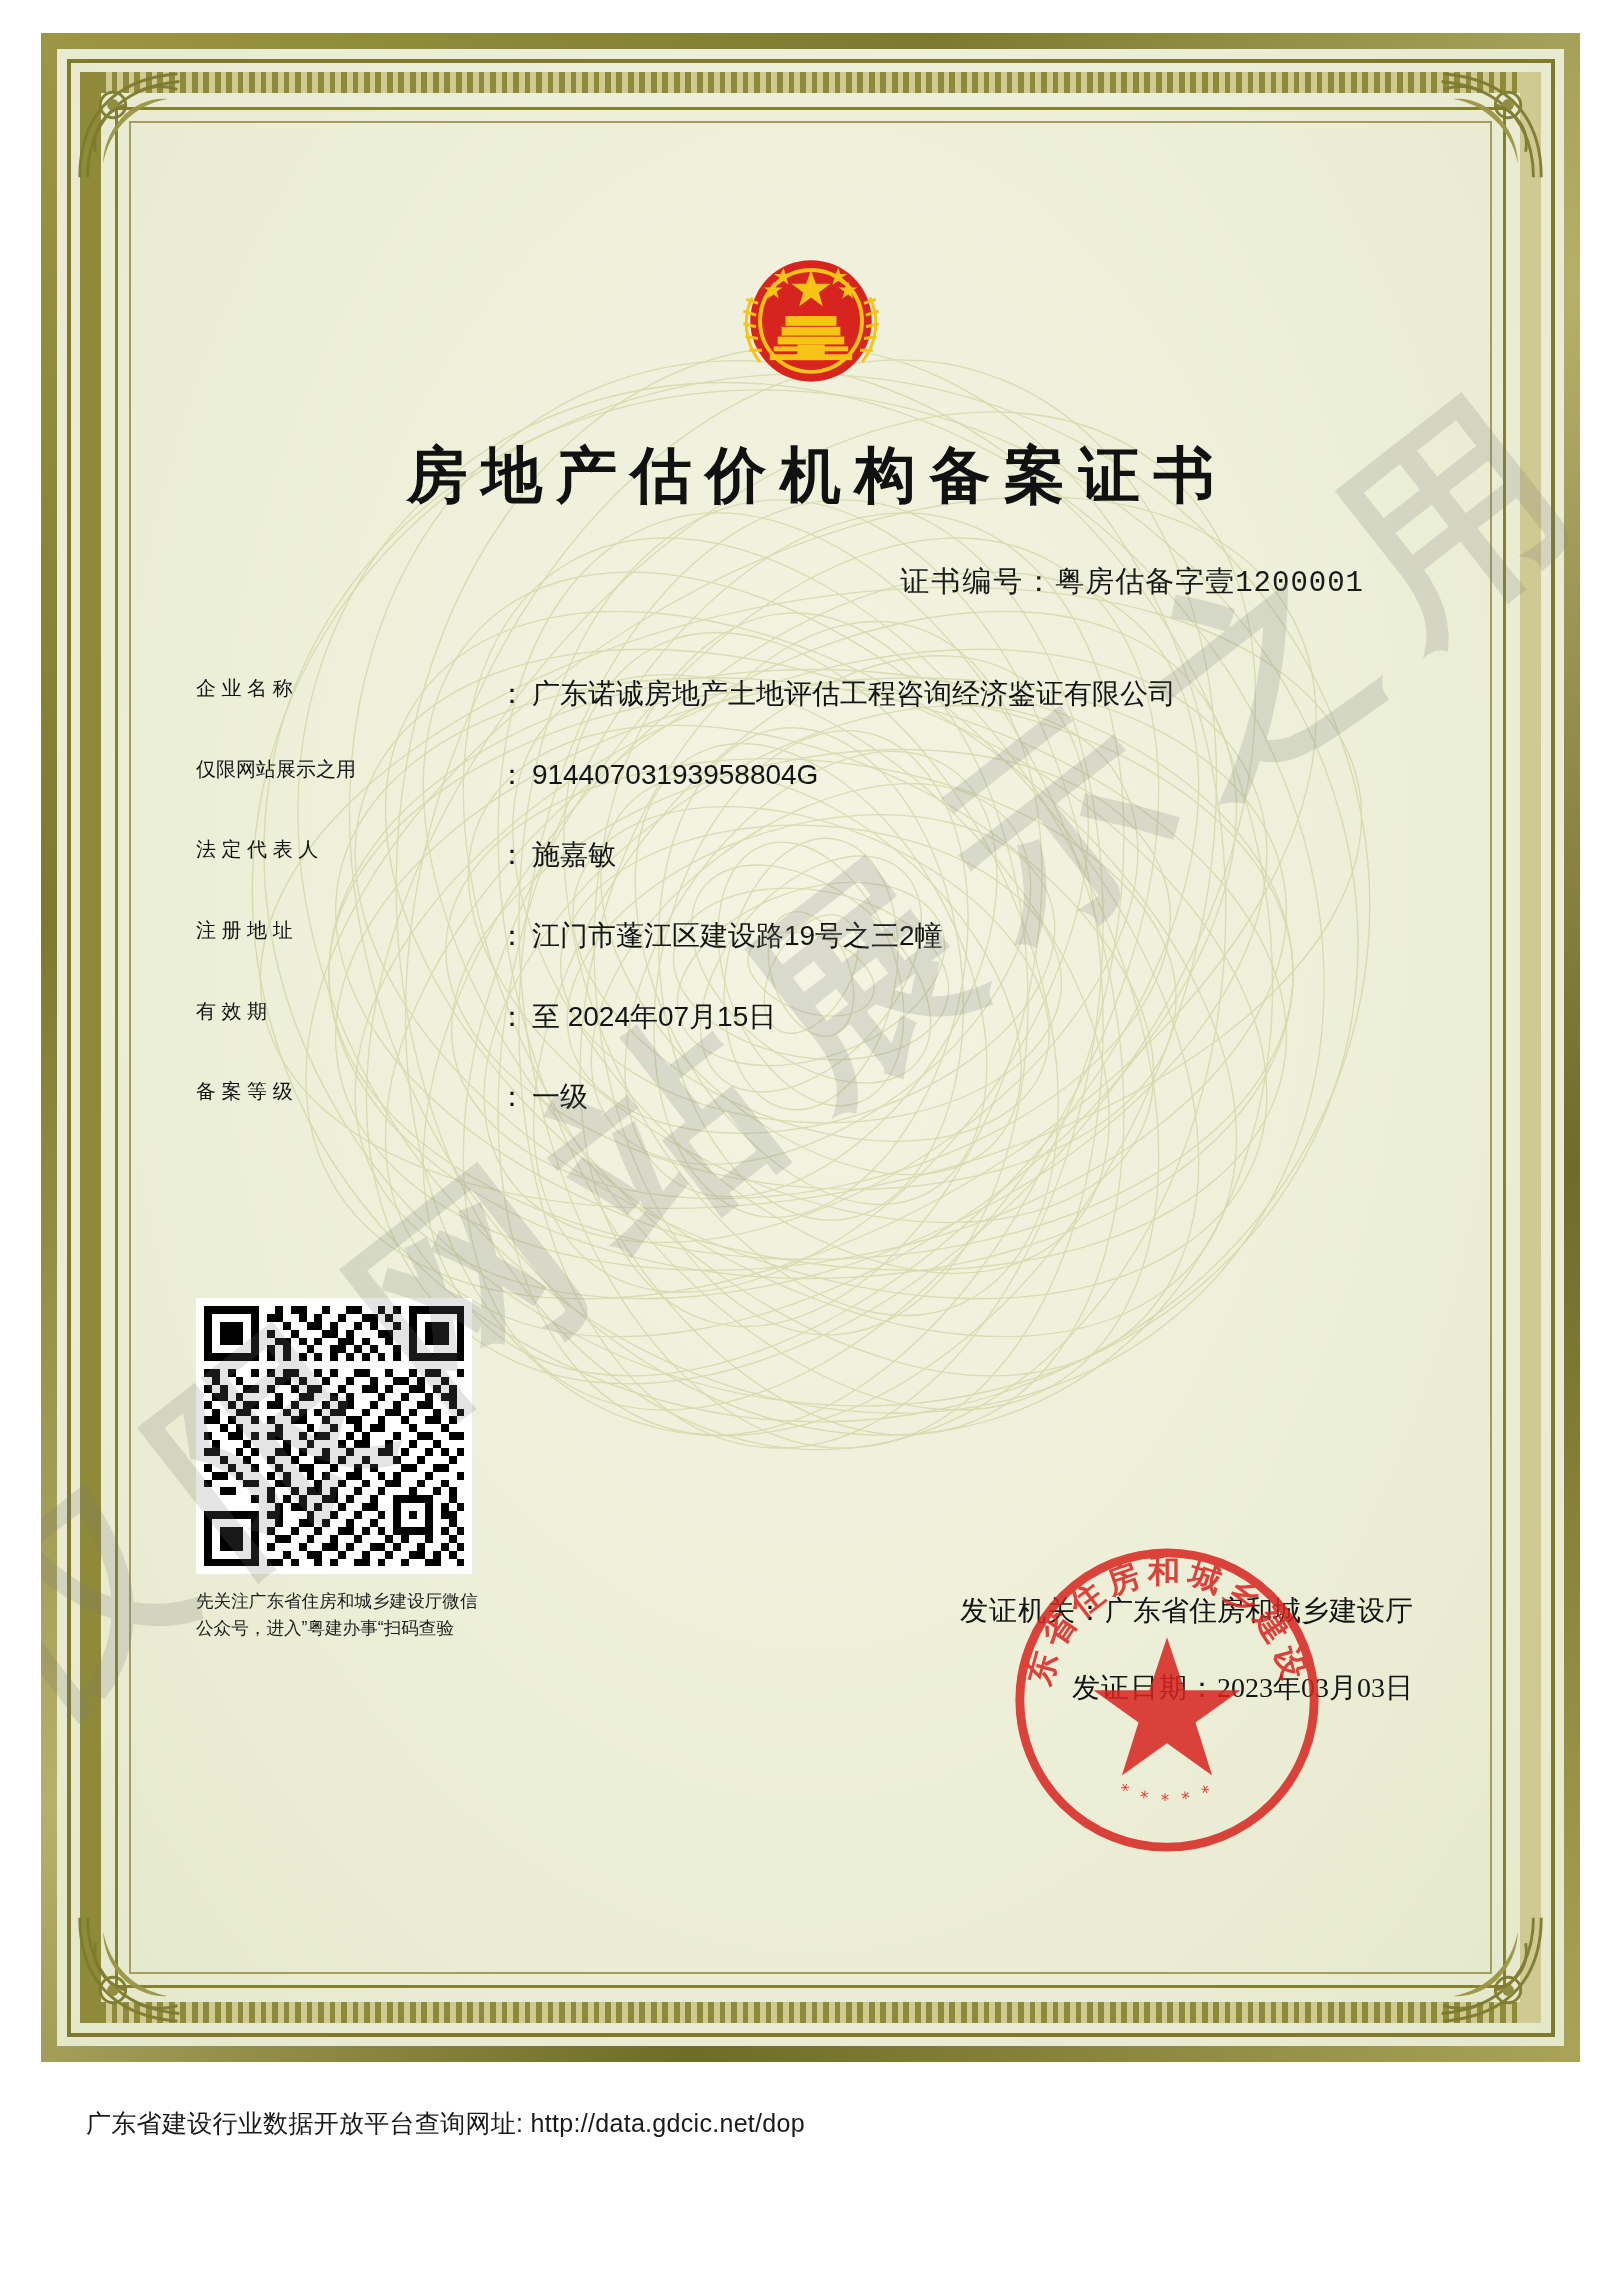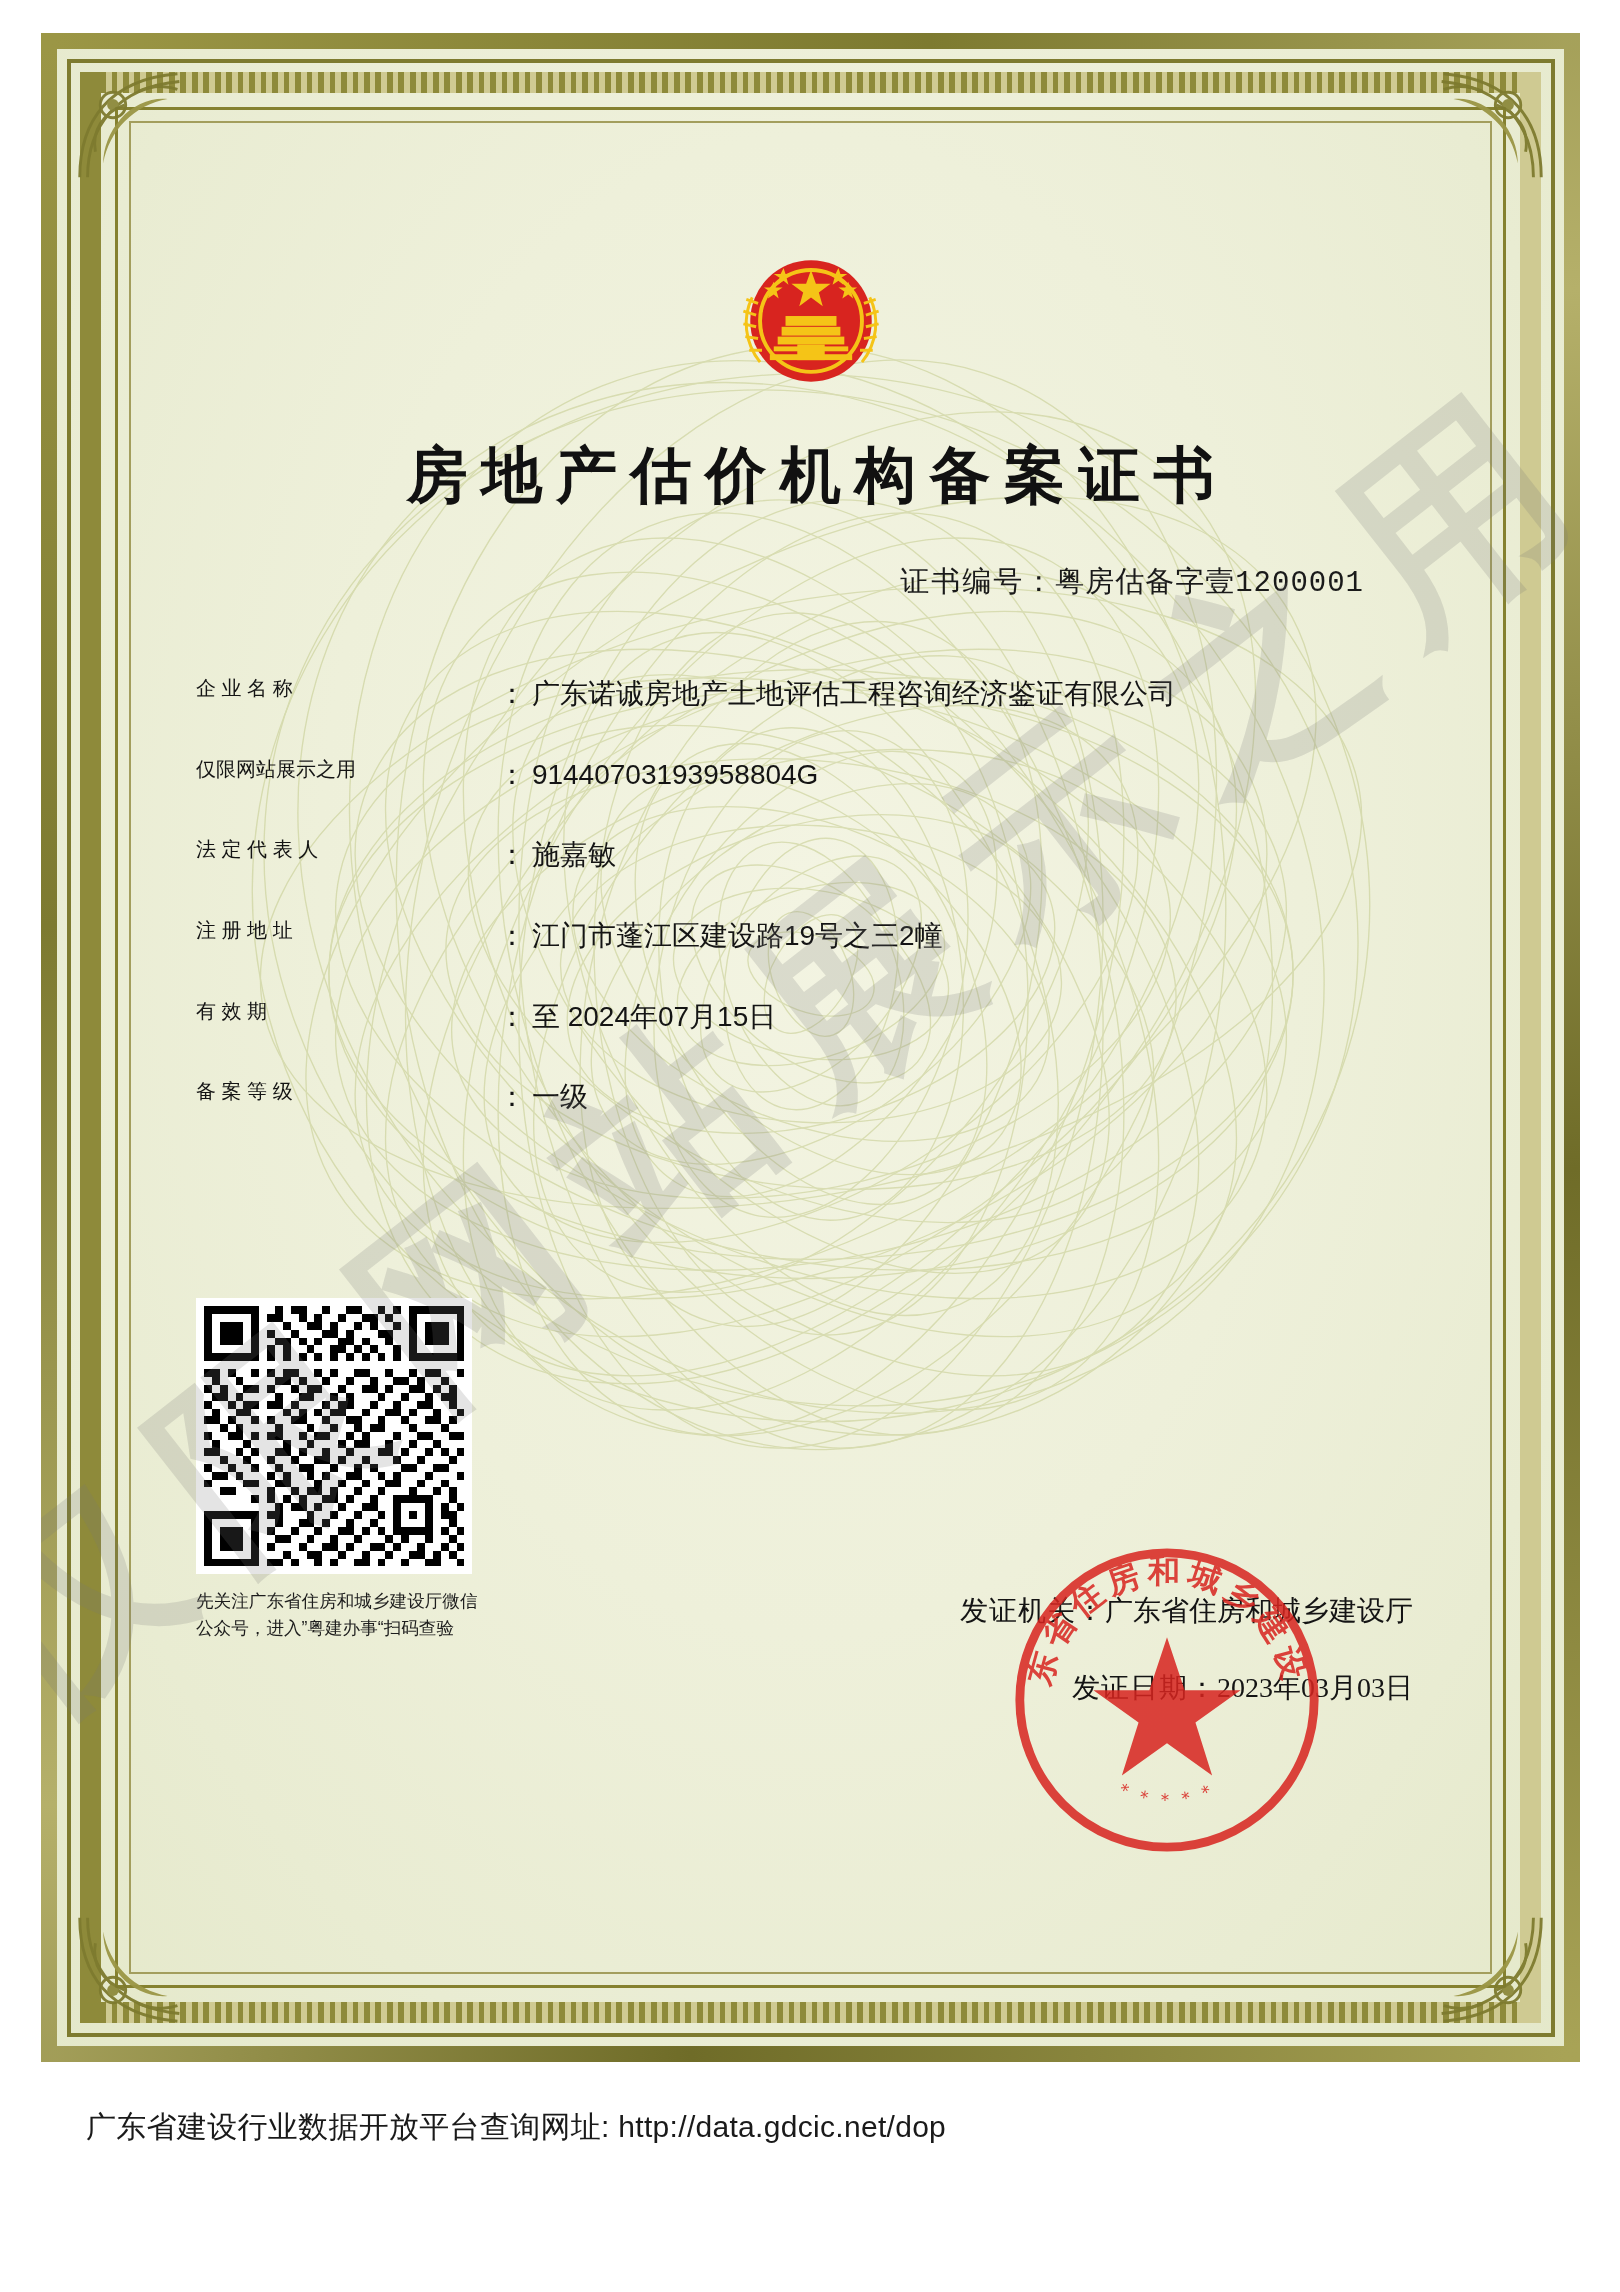--- a/index.html
+++ b/index.html
@@ -201,21 +201,21 @@
     font-weight: bold;
     letter-spacing: 39px;
     color: rgba(120,120,120,0.20);
     white-space: nowrap;
   }
 
   
   .footer {
     position: absolute;
     left: 86px; top: 2107px;
-    font-size: 30px;
+    font-size: 25px;
     color: #1a1a1a;
     letter-spacing: 0.3px;
   }
 </style>
 </head>
 <body>
 
 <div class="page">
 
   <div class="cert">

